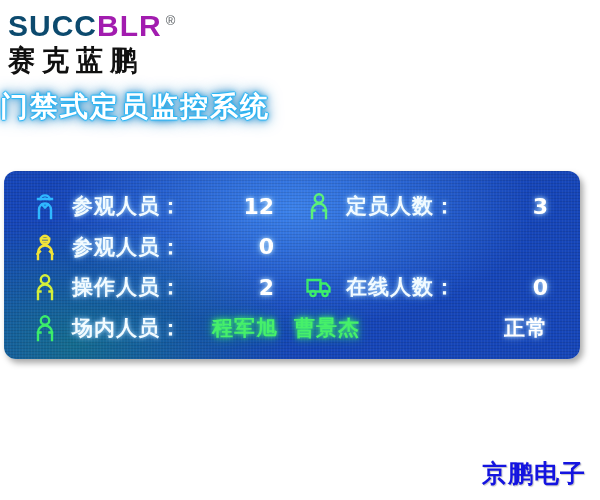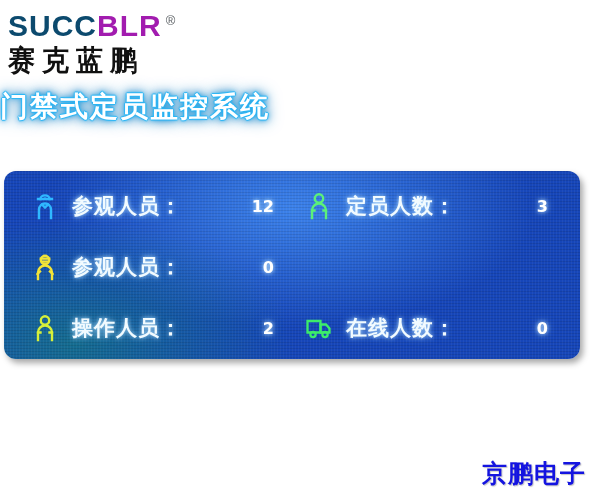--- a/index.html
+++ b/index.html
@@ -143,21 +143,21 @@
     font-weight: bold;
     color: #f2fbff;
     letter-spacing: 1px;
     white-space: nowrap;
     text-shadow: 0 0 4px rgba(190,230,255,0.85), 0 0 9px rgba(120,190,255,0.6);
   }
   .led-value {
     margin-left: auto;
     margin-right: 18px;
     font-family: "DejaVu Sans", sans-serif;
-    font-size: 16px;
+    font-size: 22px;
     font-weight: bold;
     color: #ffffff;
     text-shadow: 0 0 4px rgba(200,235,255,0.9), 0 0 10px rgba(130,195,255,0.65);
     white-space: nowrap;
   }
 
   
   .led-row-wide {
     display: flex;
     align-items: center;
@@ -289,17 +289,34 @@
               <circle cx="8" cy="18.5" r="2.6"></circle>
               <circle cx="20" cy="18.5" r="2.6"></circle>
             </g>
           </svg>
         </span>
         <span class="led-label">在线人数：</span>
         <span class="led-value">0</span>
       </div>
     </div>
 
+    <div class="led-row-wide">
+      <span class="led-icon">
+        <svg width="26" height="28" viewBox="0 0 26 28">
+          <g fill="none" stroke="#3ced6a" stroke-width="2.4" stroke-linecap="square">
+            <circle cx="13" cy="6.5" r="4.2"></circle>
+            <path d="M6 26 v-7.5 a7 7 0 0 1 14 0 V26"></path>
+            <path d="M6 18.5 h2.5 M17.5 18.5 h2.5"></path>
+          </g>
+        </svg>
+      </span>
+      <span class="led-label">场内人员：</span>
+      <span class="names-area">
+        <span class="led-name">程军旭</span>
+        <span class="led-name">曹景杰</span>
+      </span>
+      <span class="led-status">正常</span>
+    </div>
 
   </div>
 </div>
 
 <div id="footer-brand">京鹏电子</div>
 
 </body></html>

